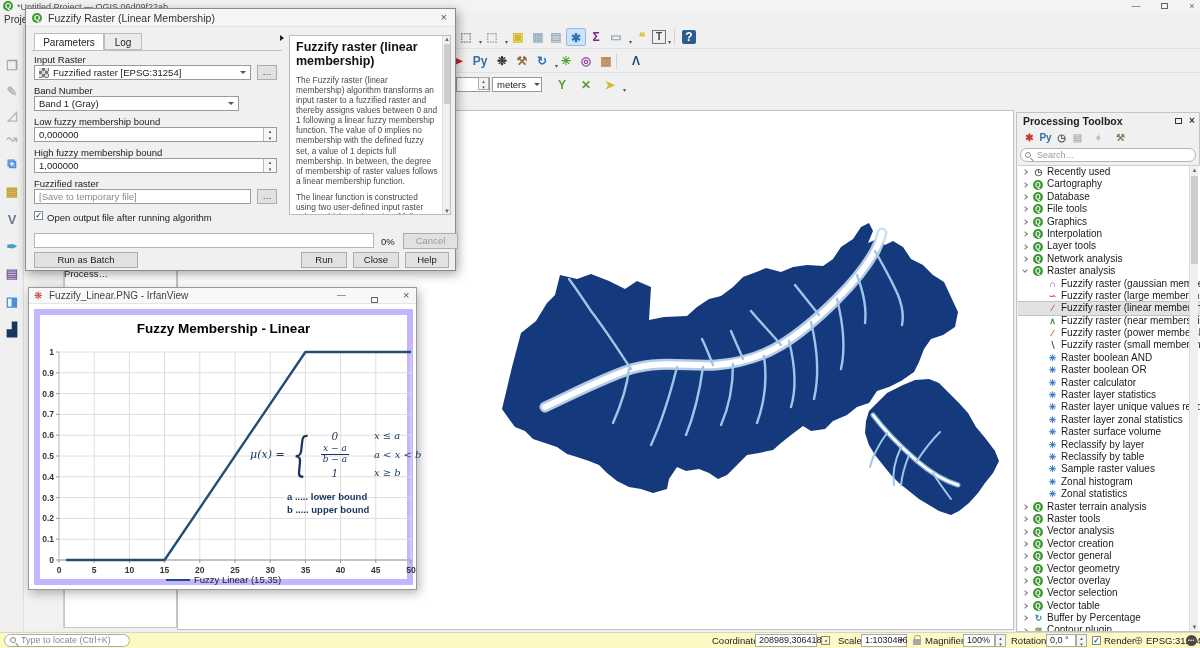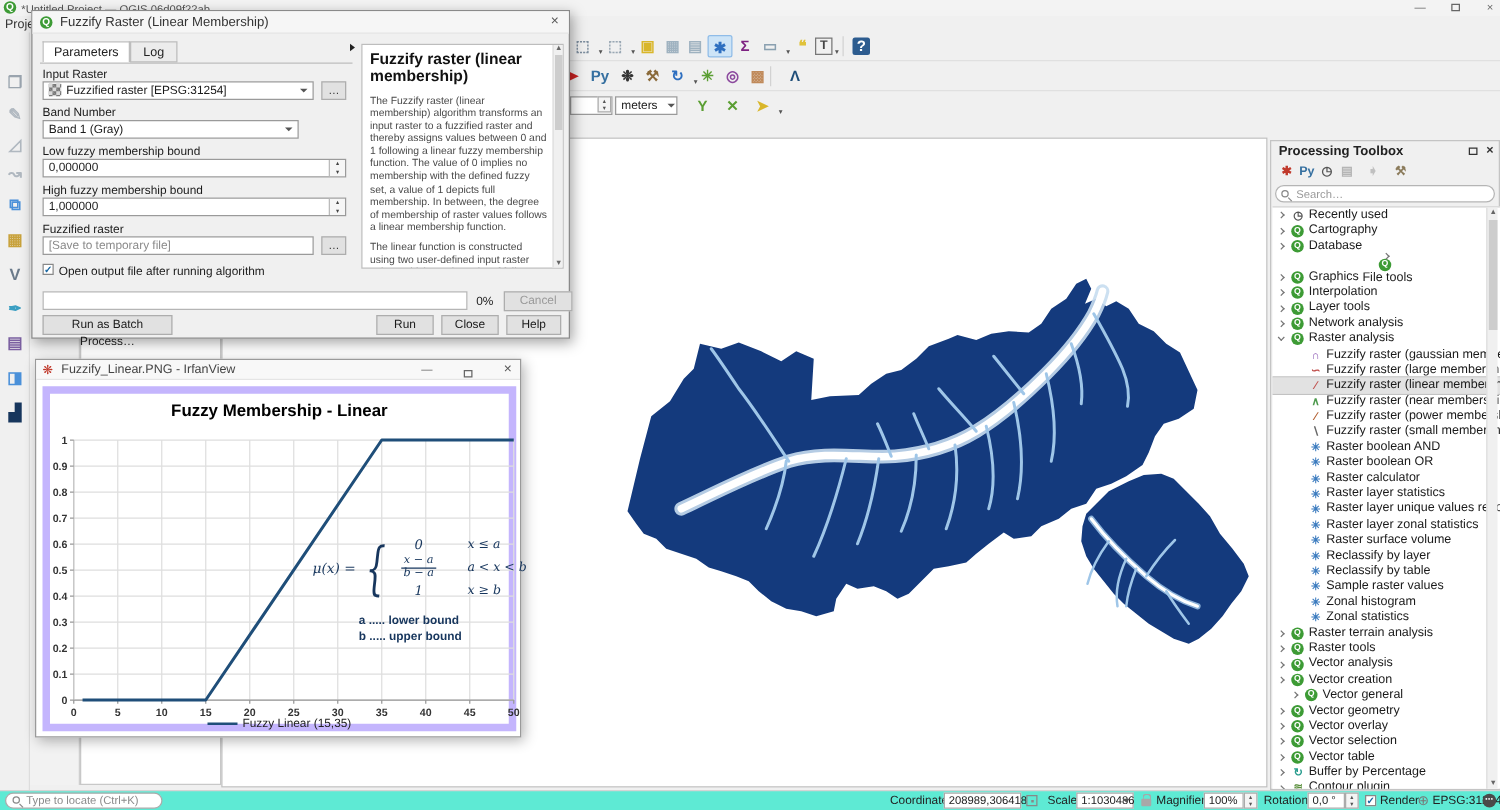--- a/index.html
+++ b/index.html
@@ -38,21 +38,21 @@
 .chev{width:4px;height:4px;border-right:1.2px solid #767676;border-bottom:1.2px solid #767676;display:inline-block;margin:0 6px 0 3px;flex:none}
 .chev-r{transform:rotate(-45deg)}
 .chev-d{transform:rotate(45deg);margin-top:-2px}
 .chev-sp{width:13px;flex:none}
 .qicon{width:10px;height:10px;border-radius:50%;background:#3d9b35;color:#fff;font-size:7px;font-weight:bold;text-align:center;line-height:10px;flex:none;margin-right:4px}
 .ticon{width:11px;font-size:9px;font-weight:bold;text-align:center;flex:none;margin-right:3px}
 .sbar{position:absolute;right:1px;top:53px;width:9px;height:465px;background:#f0f0f0;border-left:1px solid #ddd}
 .sthumb{position:absolute;left:1px;width:7px;background:#cdcdcd}
 .sarrow{position:absolute;left:0;width:9px;text-align:center;font-size:6px;color:#666}
 
-.statusbar{left:0;top:632px;width:1200px;height:16px;background:#5eead4;border-top:1px solid #d4d4d4;font-size:9.5px;color:#333}
+.statusbar{left:0;top:632px;width:1200px;height:16px;background:#fef9c3;border-top:1px solid #d4d4d4;font-size:9.5px;color:#333}
 .slabel{position:absolute;top:2px;font-size:9.5px;color:#222}
 .sinput{position:absolute;top:1px;height:13px;background:#fff;border:1px solid #ababab;font-size:9px;color:#222;padding:0 3px;line-height:11px}
 .spinbtns{position:absolute;top:1px;width:11px;height:13px;background:#f4f4f4;border:1px solid #ababab;font-size:5px;color:#555;text-align:center;line-height:6px}
 .lock{display:inline-block;width:8px;height:6px;background:#a8a8a8;border-radius:1px;position:relative}
 .lock::before{content:"";position:absolute;left:1px;top:-4px;width:5px;height:4px;border:1.2px solid #a8a8a8;border-bottom:none;border-radius:3px 3px 0 0}
 .cbox{display:inline-block;width:9px;height:9px;background:#fff;border:1px solid #888;color:#1464a0;font-size:8px;line-height:8px;text-align:center;font-weight:bold}
 .msgbubble{display:inline-block;width:11px;height:11px;border-radius:50%;background:#4a4a4a;color:#fff;font-size:5px;line-height:11px;text-align:center;letter-spacing:.5px}
 .extent{display:inline-block;width:9px;height:9px;border:1px solid #888;position:relative}
 .extent::after{content:"";position:absolute;left:3px;top:3px;width:2px;height:2px;background:#888}
 
@@ -227,21 +227,21 @@
         <div class="trow" style="padding-left: 2px;">
           <span class="chev chev-r"></span>
           <span class="qicon">Q</span>
           <span>Cartography</span>
         </div>
         <div class="trow" style="padding-left: 2px;">
           <span class="chev chev-r"></span>
           <span class="qicon">Q</span>
           <span>Database</span>
         </div>
-        <div class="trow" style="padding-left: 2px; flex-direction: column;">
+        <div class="trow" style="padding-left: 2px;">
           <span class="chev chev-r"></span>
           <span class="qicon">Q</span>
           <span>File tools</span>
         </div>
         <div class="trow" style="padding-left: 2px;">
           <span class="chev chev-r"></span>
           <span class="qicon">Q</span>
           <span>Graphics</span>
         </div>
         <div class="trow" style="padding-left: 2px;">
@@ -367,21 +367,21 @@
         <div class="trow" style="padding-left: 2px;">
           <span class="chev chev-r"></span>
           <span class="qicon">Q</span>
           <span>Vector analysis</span>
         </div>
         <div class="trow" style="padding-left: 2px;">
           <span class="chev chev-r"></span>
           <span class="qicon">Q</span>
           <span>Vector creation</span>
         </div>
-        <div class="trow" style="padding-left: 2px; margin-left: 11px;">
+        <div class="trow" style="padding-left: 2px;">
           <span class="chev chev-r"></span>
           <span class="qicon">Q</span>
           <span>Vector general</span>
         </div>
         <div class="trow" style="padding-left: 2px;">
           <span class="chev chev-r"></span>
           <span class="qicon">Q</span>
           <span>Vector geometry</span>
         </div>
         <div class="trow" style="padding-left: 2px;">

